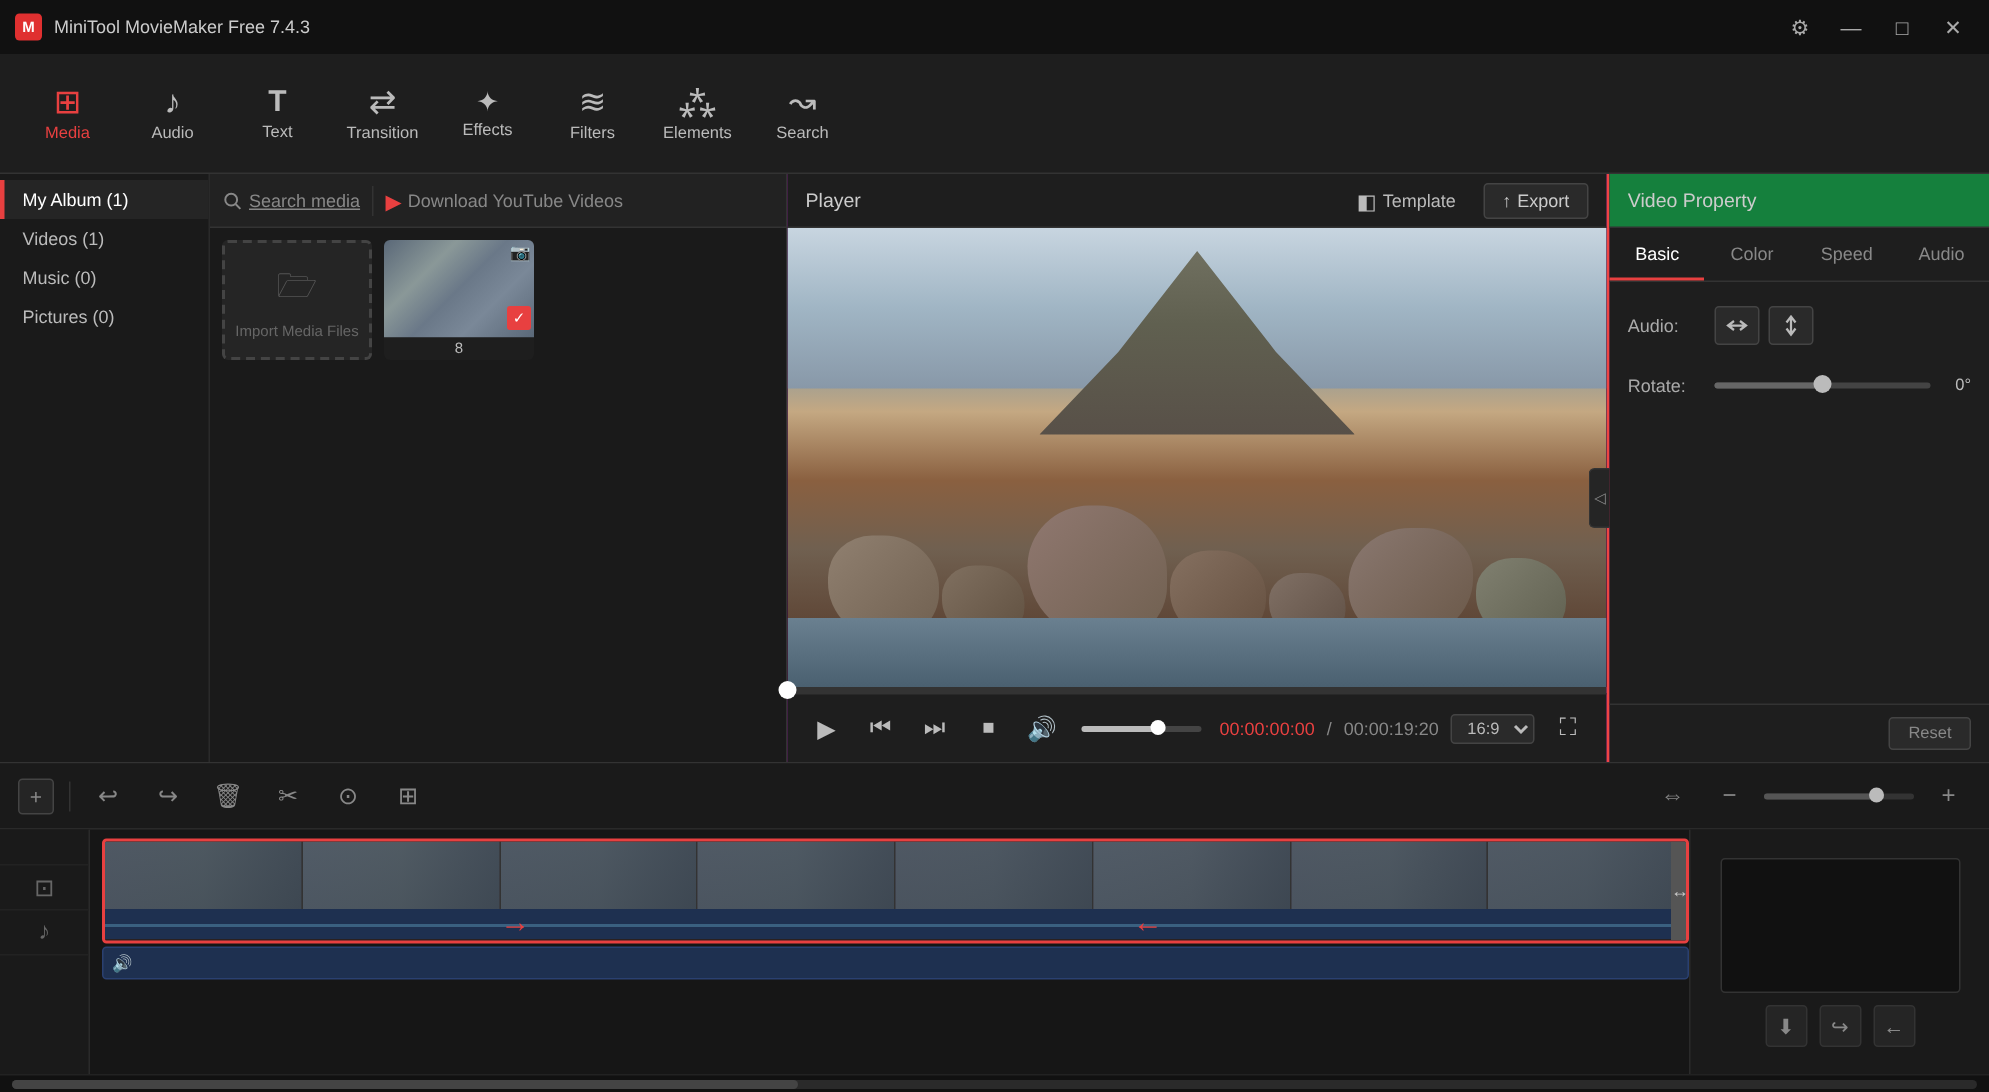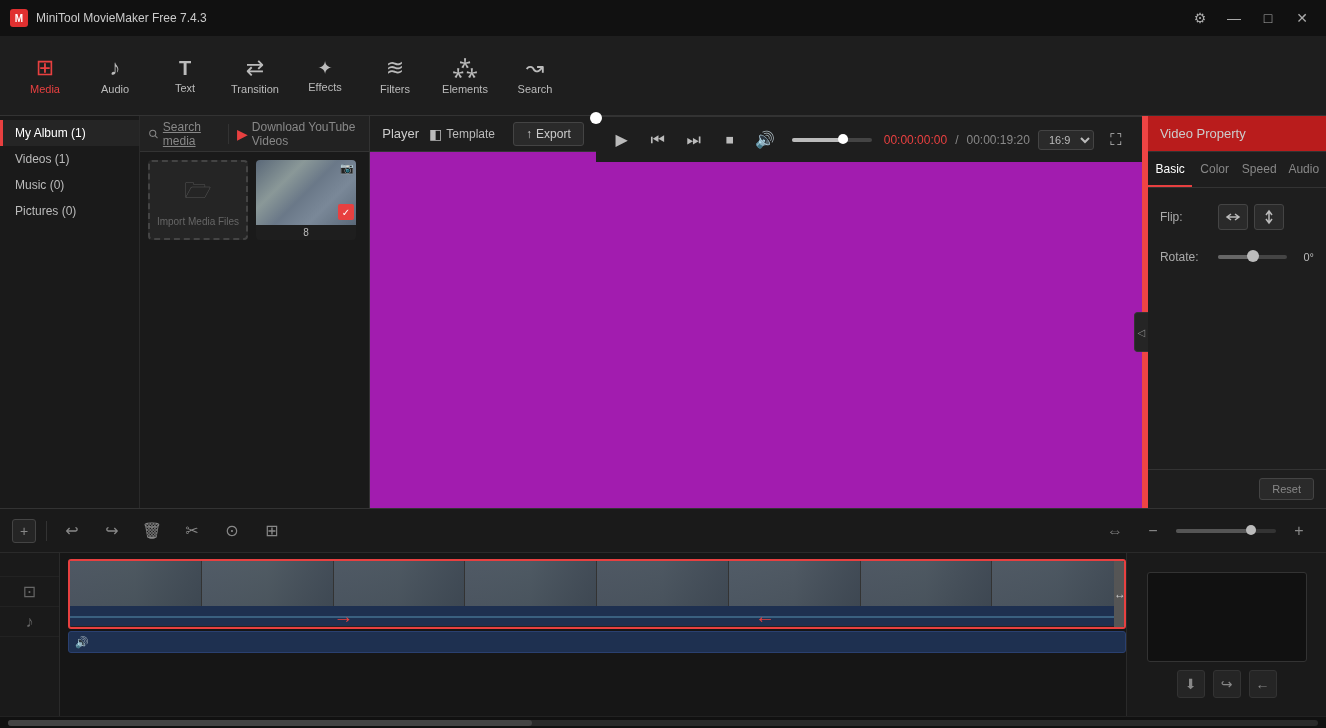--- a/index.html
+++ b/index.html
@@ -201,22 +201,22 @@
       position: absolute;
       top: 2px; right: 2px;
       font-size: 11px; color: #ccc;
     }
 
     
     #player-panel {
       flex: 1;
       background: #a21caf;
       display: flex;
-      flex-direction: row;
-      border-right: 6px solid #ef4444;
+      flex-direction: column;
+      border-right: 2px solid #ef4444;
     }
     .player-header {
       height: 36px;
       background: #1e1e1e;
       display: flex;
       align-items: center;
       justify-content: space-between;
       padding: 0 12px;
       border-bottom: 1px solid #333;
     }
@@ -364,21 +364,21 @@
 
     
     #right-panel {
       width: 260px;
       background: #1e1e1e;
       display: flex;
       flex-direction: column;
     }
     .prop-header {
       height: 36px;
-      background: #b91c1c;
+      background: #15803d;
       display: flex;
       align-items: center;
       padding: 0 12px;
       border-bottom: 1px solid #333;
       font-size: 13px;
       color: #ccc;
     }
     .prop-tabs {
       display: flex;
       height: 36px;
@@ -884,21 +884,21 @@
       <div class="prop-tab">
         <span>Speed</span>
       </div>
       <div class="prop-tab">
         <span>Audio</span>
       </div>
     </div>
     <div class="prop-body">
 
       <div class="prop-row">
-        <span class="prop-label">Flip:</span>
+        <span class="prop-label">Audio:</span>
         <div class="flip-btns">
           <button class="flip-btn" title="Flip Horizontal">
             <svg width="16" height="16" viewBox="0 0 16 16">
               <path d="M2 8h12M6 5l-4 3 4 3M10 5l4 3-4 3" stroke="#bbb" stroke-width="1.5" fill="none"></path>
             </svg>
           </button>
           <button class="flip-btn" title="Flip Vertical">
             <svg width="16" height="16" viewBox="0 0 16 16">
               <path d="M8 2v12M5 6l3-4 3 4M5 10l3 4 3-4" stroke="#bbb" stroke-width="1.5" fill="none"></path>
             </svg>

